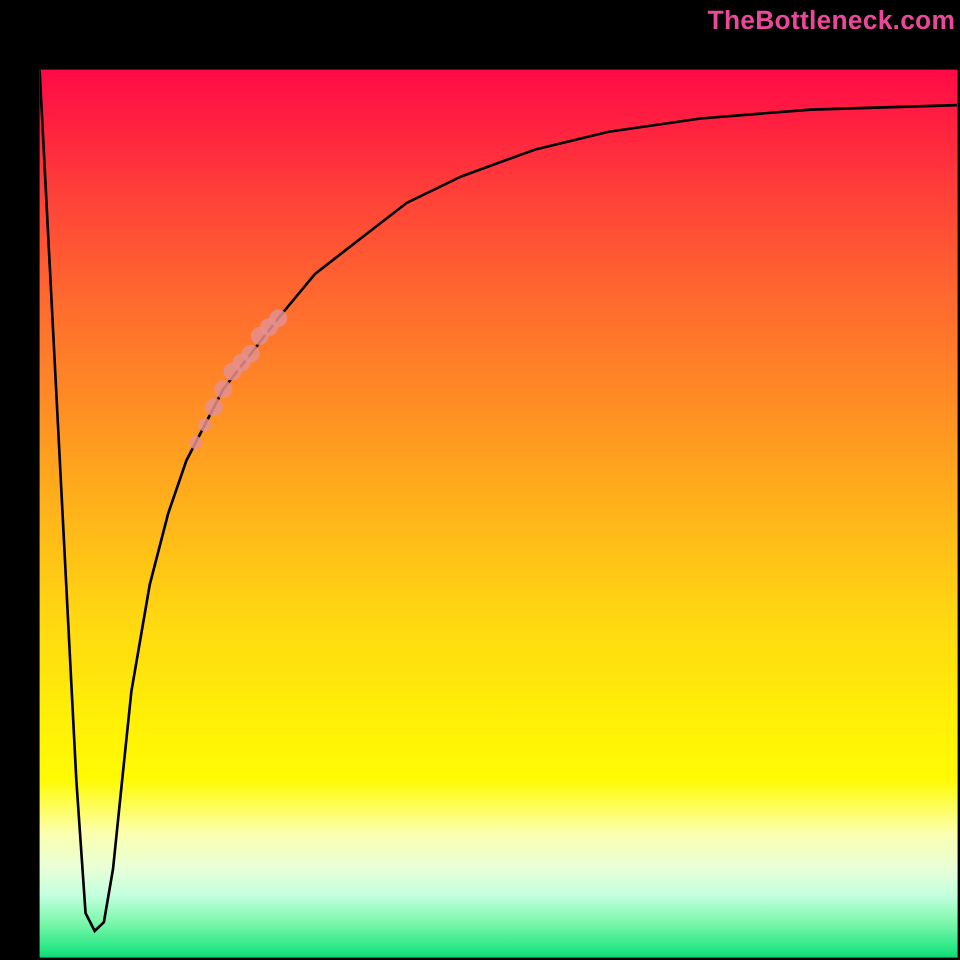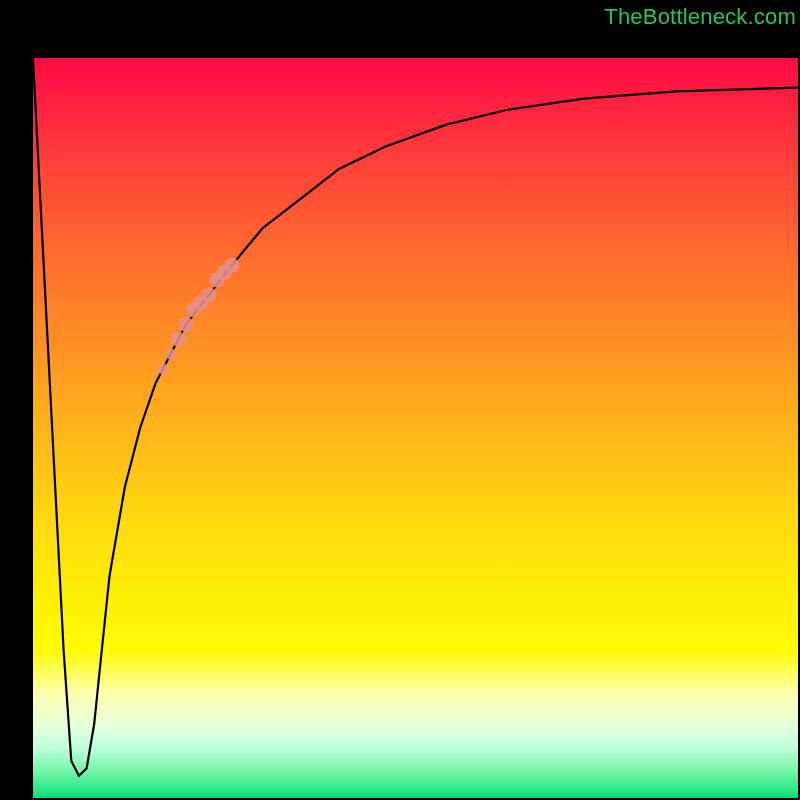--- a/index.html
+++ b/index.html
@@ -54,23 +54,23 @@
     position: absolute;
     left: 0;
     top: 0;
     width: 765px;
     height: 740px;
   }
   .watermark {
     position: absolute;
     top: 4px;
     right: 4px;
-    color: #22c55e;
+    color: #ec4899;
     font-size: 22px;
-    font-weight: 400;
+    font-weight: 700;
     letter-spacing: 0.2px;
     user-select: none;
   }
 </style>
 </head>
 <body>
 
 <div class="stage">
 
   <div class="watermark">TheBottleneck.com</div>

